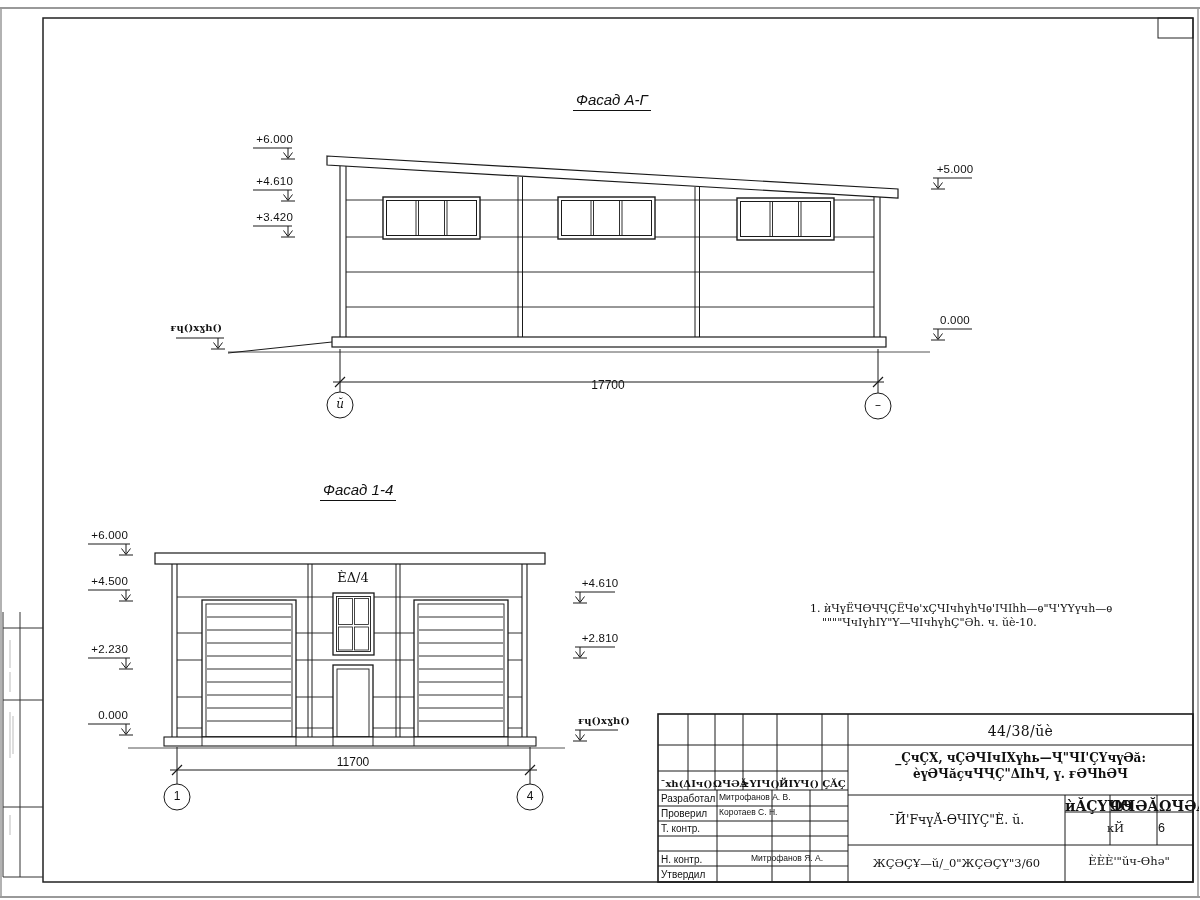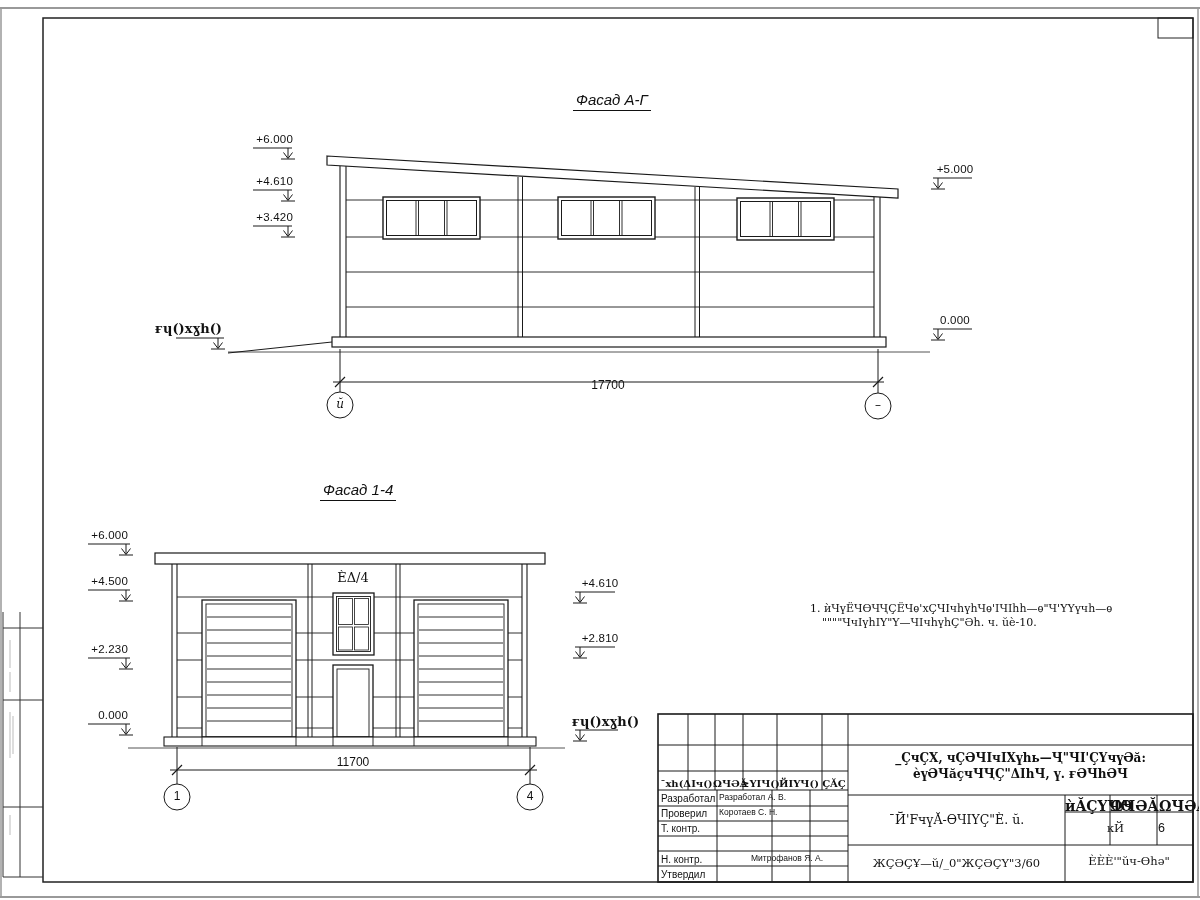--- a/index.html
+++ b/index.html
@@ -8,21 +8,21 @@
   svg{position:absolute;left:0;top:0;}
   .txt{position:absolute;color:#111;white-space:nowrap;line-height:1.15;}
   .sans{font-family:"Liberation Sans","DejaVu Sans",sans-serif;}
   .serif{font-family:"DejaVu Serif","Liberation Serif",serif;}
   .center{text-align:center;}
   .right{text-align:right;}
   .elev{font-size:11.5px;letter-spacing:.2px;}
   .ftitle{font-size:15px;font-style:italic;border-bottom:1.2px solid #111;padding:0 3px 2px 3px;}
   .dim{font-size:12px;}
   .axis{font-size:12px;}
-  .glabel{font-size:13px;font-weight:700;}
+  .glabel{font-size:10px;font-weight:700;}
   .note{font-size:11px;}
   .tb-head{font-size:10px;font-weight:700;text-align:center;}
   .tb-role{font-size:10px;}
   .tb-name{font-size:8.5px;}
   .tb-doc{font-size:14px;letter-spacing:.4px;}
   .tb-proj{font-size:12px;font-weight:600;}
   .tb-title{font-size:12.5px;}
   .tb-mini{font-size:14px;font-weight:600;}
   .tb-val{font-size:11.5px;padding-left:28px;}
   .tb-code{font-size:11.5px;}
@@ -165,27 +165,28 @@
 <div class="txt tb-head serif center" style="left:775px;top:778px;width:48px;">ЙІҮЧ()</div>
 <div class="txt tb-head serif center" style="left:820px;top:778px;width:28px;">ÇĂÇ</div>
 
 <div class="txt tb-role sans" style="left:661px;top:793px;">Разработал</div>
 <div class="txt tb-role sans" style="left:661px;top:808px;">Проверил</div>
 <div class="txt tb-role sans" style="left:661px;top:823px;">Т. контр.</div>
 <div class="txt tb-role sans" style="left:661px;top:838px;"></div>
 <div class="txt tb-role sans" style="left:661px;top:854px;">Н. контр.</div>
 <div class="txt tb-role sans" style="left:661px;top:869px;text-align:right;">Утвердил</div>
 
-<div class="txt tb-name sans" style="left:719px;top:793px;">Разработал А. В.</div>
+<div class="txt tb-name sans" style="left:719px;top:793px;">Митрофанов А. В.</div>
 <div class="txt tb-name sans" style="left:719px;top:808px;">Коротаев С. Н.</div>
 <div class="txt tb-name sans" style="left:719px;top:823px;"></div>
 <div class="txt tb-name sans" style="left:719px;top:838px;"></div>
 <div class="txt tb-name sans" style="left:719px;top:854px;padding-left:32px;">Митрофанов Я. А.</div>
 <div class="txt tb-name sans" style="left:719px;top:869px;"></div>
 
+<div class="txt tb-doc serif center" style="left:848px;top:723px;width:345px;">44/38/ŭè</div>
 <div class="txt tb-proj serif center" style="left:848px;top:752px;width:345px;">_ÇчÇХ, чÇӘЧІчІХүһь—Ҷ"ЧІ'ÇҮчүӘă:</div>
 <div class="txt tb-proj serif center" style="left:848px;top:768px;width:345px;">èүӘЧăçчЧҶÇ"ΔІһЧ, ү. ғӘЧһӘЧ</div>
 <div class="txt tb-title serif center" style="left:848px;top:813px;width:217px;">¯Й'FчүĂ-ѲЧІҮÇ"È. ŭ.</div>
 
 <div class="txt tb-mini serif center" style="left:1065px;top:798px;width:45px;">ѝĂÇҮЧѲ</div>
 <div class="txt tb-mini serif center" style="left:1110px;top:798px;width:47px;">ΩЧӘĂ</div>
 <div class="txt tb-mini serif" style="left:1159px;top:798px;width:40px;overflow:hidden;">ΩЧӘĂІҮ</div>
 <div class="txt tb-val serif center" style="left:1065px;top:822px;width:45px;">ĸЙ</div>
 <div class="txt tb-val sans center" style="left:1110px;top:821px;width:47px;font-size:12.5px;">6</div>
 <div class="txt tb-val sans center" style="left:1157px;top:821px;width:36px;"></div>

